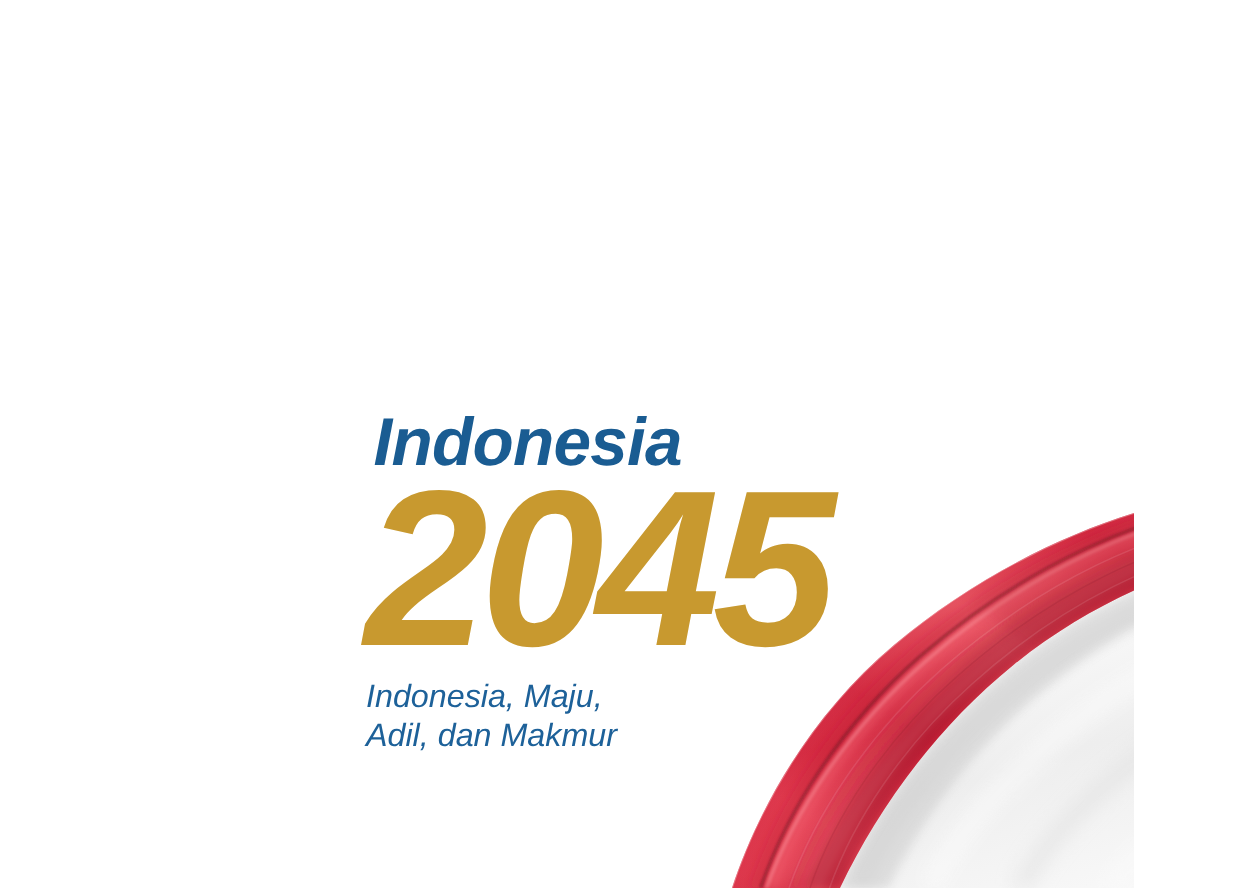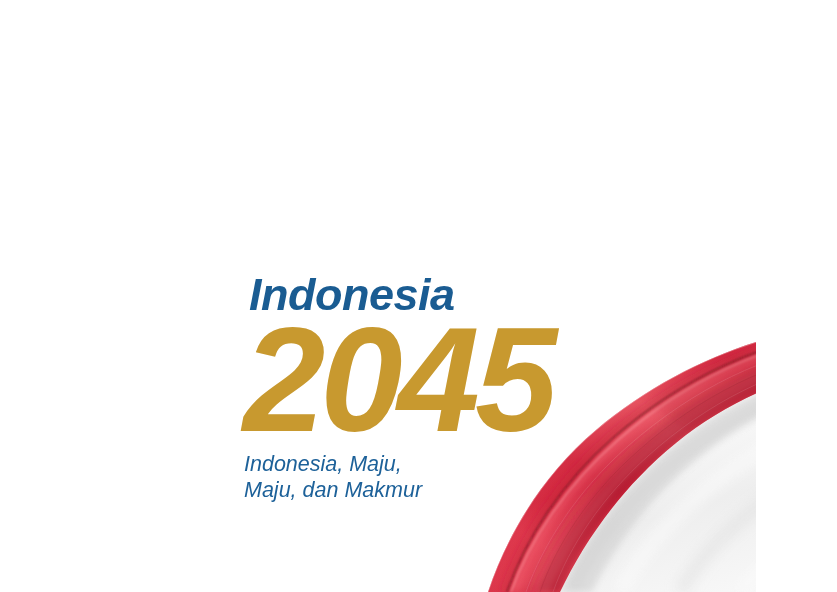--- a/index.html
+++ b/index.html
@@ -195,17 +195,17 @@
     </g>
   </svg>
 
   <div id="title-block">
     <div id="brand-word">Indonesia</div>
 
     <div id="brand-year">2045</div>
 
     <div id="tagline">
       <span class="tag-line">Indonesia, Maju,</span>
-      <span class="tag-line">Maju, dan Makmur</span>
+      <span class="tag-line">Adil, dan Makmur</span>
     </div>
   </div>
 
 </div>
 
 </body></html>

